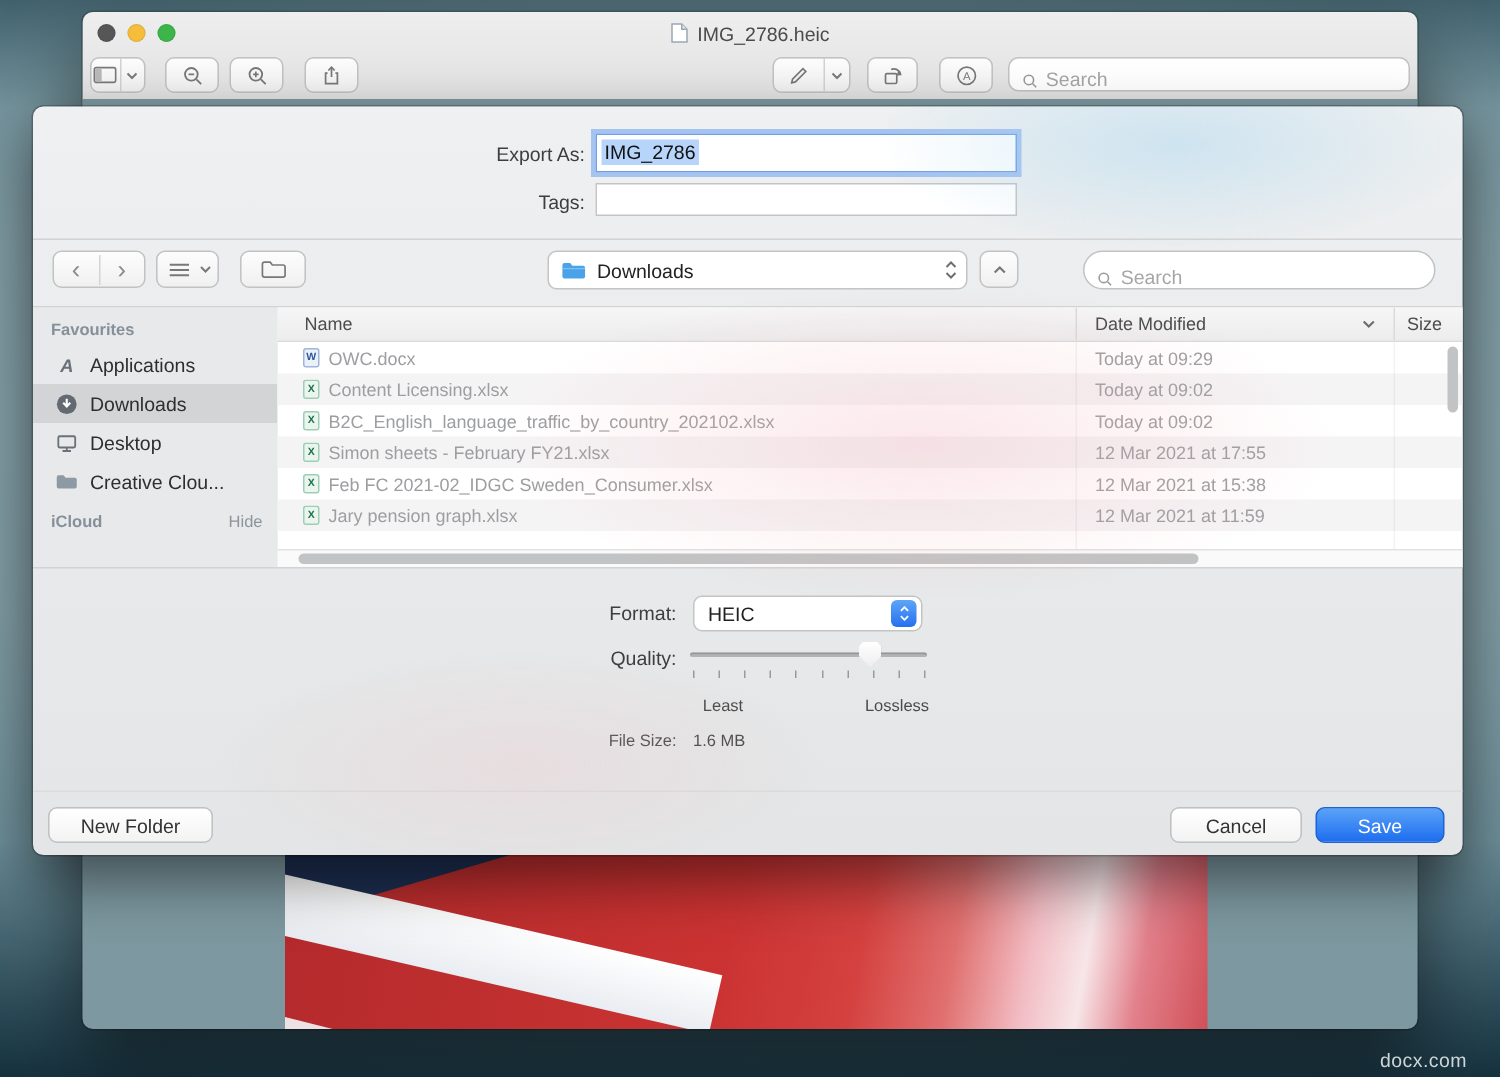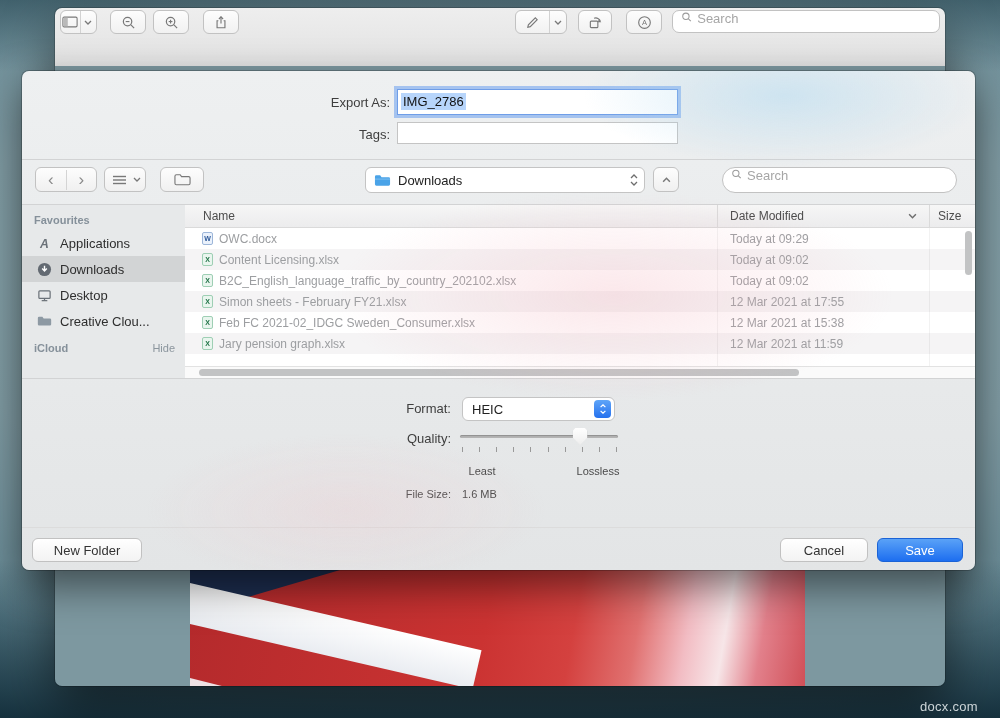--- a/index.html
+++ b/index.html
@@ -23,21 +23,21 @@
   .tl.max{background:#3cb54a;}
   .win-title{position:absolute;left:0;right:0;top:0;height:28px;display:flex;align-items:center;justify-content:center;gap:6px;
     font-size:13px;color:#4a4a4a;}
   .win-toolbar{position:relative;height:30px;}
   .tb-btn{position:absolute;top:2px;height:24px;border:1px solid #c2c2c2;border-radius:6px;
     background:linear-gradient(#fdfdfd,#f1f1f1);display:flex;align-items:center;justify-content:center;box-sizing:border-box;}
   .tb-split{display:flex;align-items:stretch;padding:0;}
   .tb-split .seg{display:flex;align-items:center;justify-content:center;}
   .tb-split .seg+.seg{border-left:1px solid #d2d2d2;width:16px;}
   .searchbox{position:absolute;top:2px;height:23px;border:1px solid #c2c2c2;border-radius:7px;background:#fff;
-    display:flex;align-items:flex-start;gap:5px;padding:0 8px;box-sizing:border-box;}
+    display:flex;align-items:flex-end;gap:5px;padding:0 8px;box-sizing:border-box;}
   .searchbox input{border:none;outline:none;font-size:13px;color:#333;background:transparent;width:100%;padding:0;}
   .searchbox input::placeholder{color:#a6a6a6;}
   .win-content{position:absolute;top:58px;left:0;right:0;bottom:0;border-radius:0 0 7px 7px;background:#7d98a0;overflow:hidden;}
   .photo{position:absolute;left:135px;top:504px;width:615px;height:116px;overflow:hidden;
     background:linear-gradient(100deg,#b42a2c 0%,#cb3332 48%,#d4413f 62%,#e0706f 72%,#f2bcc3 80%,#f7e6e8 86%,#e2808b 92%,#d05058 100%);}
   .photo .dark-tri{position:absolute;left:0;top:0;width:150px;height:44px;background:#1d2e50;
     clip-path:polygon(0 0,100% 0,0 100%);}
   .photo .stripe1{position:absolute;left:-30px;top:6px;width:330px;height:40px;background:linear-gradient(#ffffff,#e9ecf1);
     transform:rotate(13deg);transform-origin:left top;}
   .photo .stripe2{position:absolute;left:-20px;bottom:-18px;width:240px;height:30px;background:#f4f5f8;
@@ -124,20 +124,34 @@
 
   .watermark{position:absolute;right:22px;bottom:4px;font-size:13px;color:#cdd5d8;letter-spacing:.3px;}
 </style>
 </head>
 <body>
 
 <div class="screen">
 
   <div class="window">
     <div class="win-header">
+      <div class="titlebar">
+        <div class="traffic">
+          <span class="tl close"></span>
+          <span class="tl min"></span>
+          <span class="tl max"></span>
+        </div>
+        <div class="win-title">
+          <svg width="12" height="14" viewBox="0 0 12 14">
+            <path d="M1 1 h6.5 l3.5 3.5 V13 H1 Z" fill="#fff" stroke="#9aa7b5"></path>
+            <path d="M7.5 1 v3.5 H11" fill="#dfe6ee" stroke="#9aa7b5"></path>
+          </svg>
+          <span>IMG_2786.heic</span>
+        </div>
+      </div>
       <div class="win-toolbar">
         <div class="tb-btn tb-split" style="left:5px;width:37px;">
           <span class="seg" style="width:20px;">
             <svg width="16" height="12" viewBox="0 0 18 13">
                 <rect x="1" y="1" width="16" height="11" rx="1.5" fill="none" stroke="#787878" stroke-width="1.2"></rect>
                 <rect x="1.6" y="1.6" width="4.9" height="9.8" fill="#b9b9b9"></rect>
               </svg>
           </span>
           <span class="seg">
             <svg width="8" height="5" viewBox="0 0 8 5">

